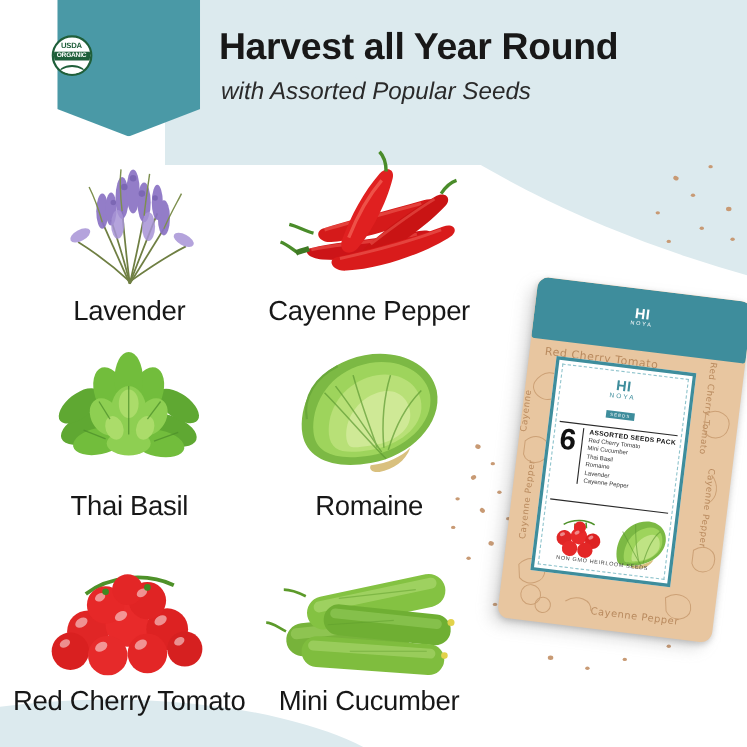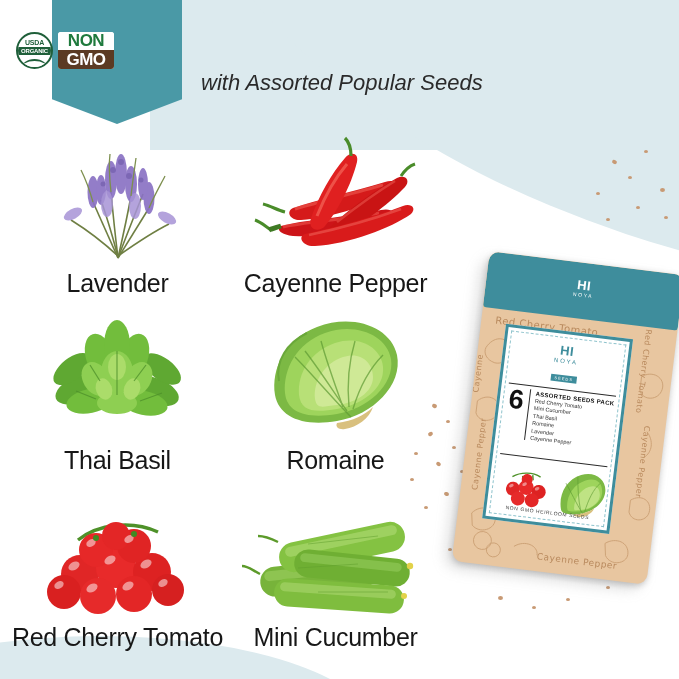--- a/index.html
+++ b/index.html
@@ -366,26 +366,23 @@
 
   <div class="pennant">
     <div class="pennant-body"></div>
   </div>
   <div class="badges">
     <div class="usda-seal">
       <div class="usda-top">USDA</div>
       <div class="usda-band">ORGANIC</div>
       <div class="usda-arc"></div>
     </div>
-    <div class="nongmo">
-      <div class="ng-top">NON</div>
-      <div class="ng-bot">GMO</div>
-    </div>
   </div>
 
+  <div class="title">Harvest all Year Round</div>
   <div class="subtitle">with Assorted Popular Seeds</div>
 
   <div class="grid">
 
     <div class="cell" style="left:0px; top:0px;">
       <div class="art">
         <svg width="150" height="126" viewBox="0 0 150 126">
           <g stroke="#6f7f43" stroke-width="1.6" fill="none">
             <path d="M75 124 C72 100 70 80 68 58"></path>
             <path d="M75 124 C80 102 84 84 88 62"></path>

